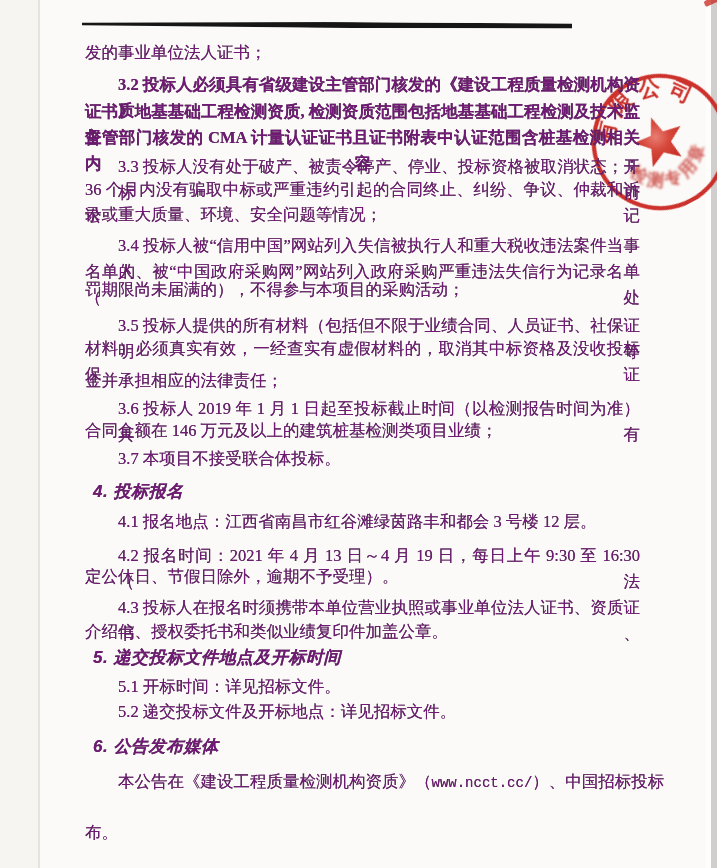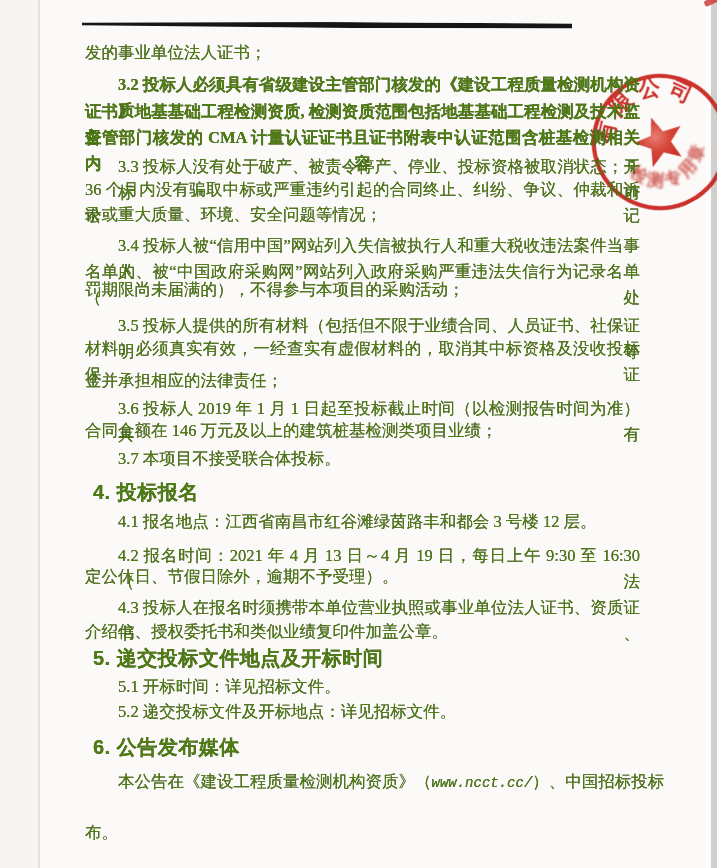--- a/index.html
+++ b/index.html
@@ -24,32 +24,32 @@
     clip-path:polygon(0 30%,55% 0,100% 12%,100% 88%,55% 100%,0 72%);
   }
   
   .corner-mark{
     position:absolute;left:704px;top:-2px;width:16px;height:6px;
     background:#c9241e;opacity:.75;transform:rotate(-24deg);border-radius:2px;
   }
   
   .text-block{
     position:absolute;left:85px;top:0;width:555px;height:868px;
-    font-size:16.5px;color:#4d7c0f;
+    font-size:16.5px;color:#701a75;
     text-shadow:0 0 .6px rgba(45,45,45,.85);
   }
   .ln{position:absolute;left:0;width:555px;height:26px;line-height:26px;white-space:nowrap;}
   .ln.ind{left:33px;width:522px;}
   .ln.full{white-space:normal;text-align:justify;text-align-last:justify;}
   .ln.bold{font-weight:bold;}
   .ln.head{
     left:8px;font-family:"Liberation Sans","DejaVu Sans",sans-serif;
-    font-weight:bold;font-size:20px;letter-spacing:.5px;
+    font-weight:bold;font-size:17px;letter-spacing:.5px;font-style:italic;
   }
-  .mono{font-family:"Liberation Mono","DejaVu Sans Mono",monospace;font-size:14px;font-style:italic;}
+  .mono{font-family:"Liberation Mono","DejaVu Sans Mono",monospace;font-size:14px;}
   
   .seal{position:absolute;left:580px;top:58px;width:137px;height:175px;opacity:.93;}
   .seal text{font-family:"Liberation Sans","DejaVu Sans",sans-serif;font-weight:bold;}
 </style>
 </head>
 <body>
 
 <div class="page">
 
   <div class="left-zone"></div>

